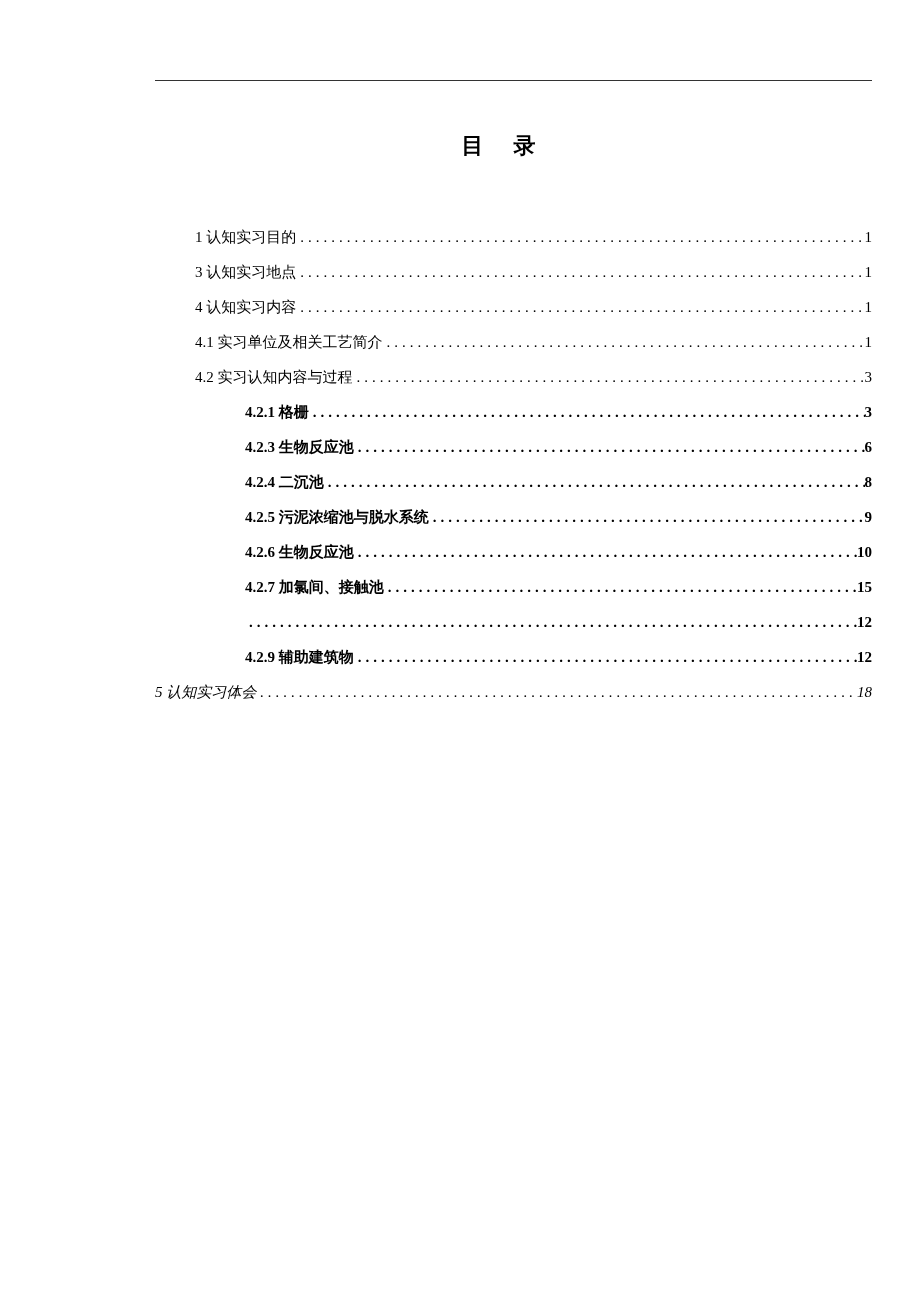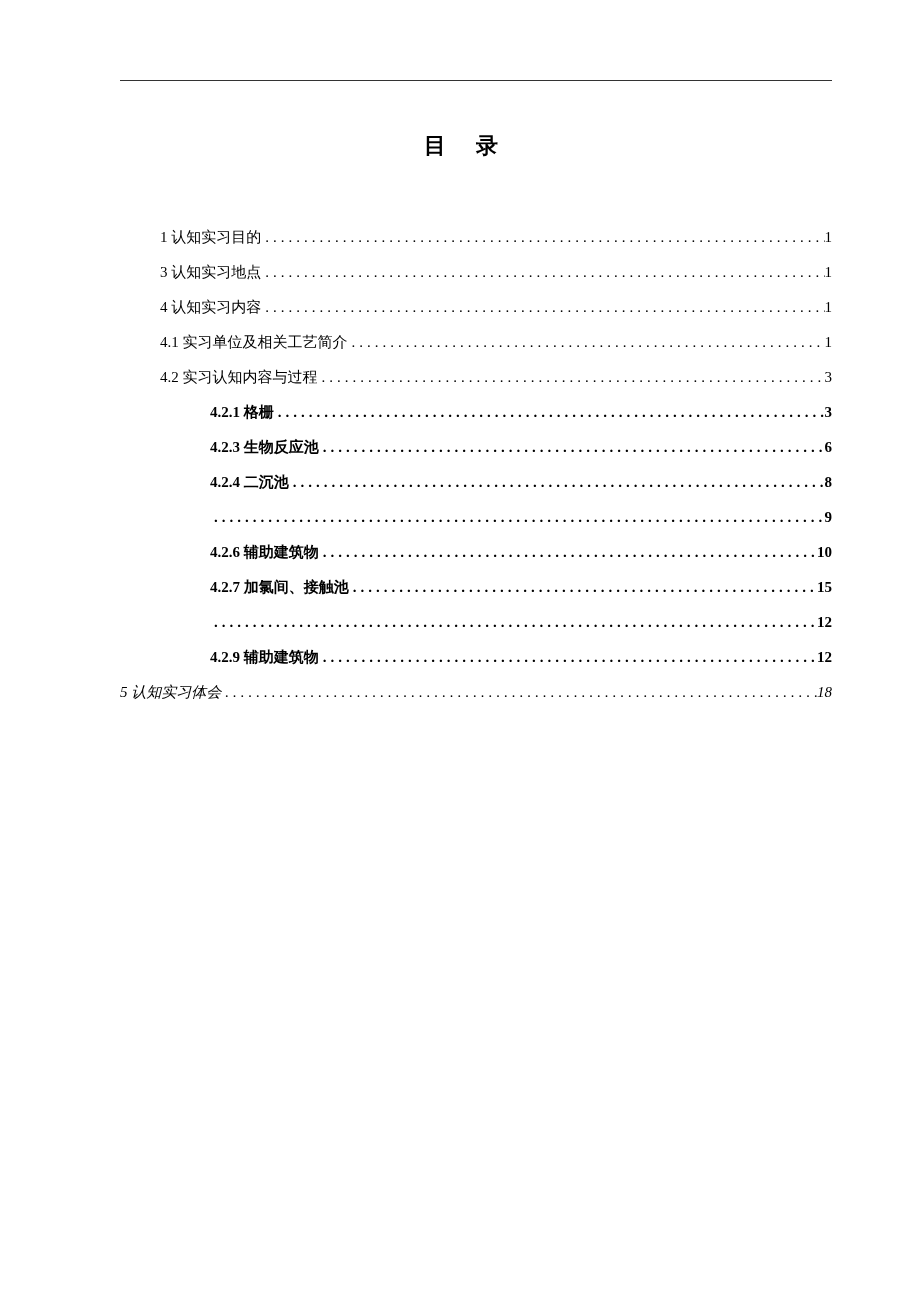--- a/index.html
+++ b/index.html
@@ -8,21 +8,22 @@
       box-sizing: border-box;
     }
     body {
       background: #ffffff;
       font-family: "SimSun", "宋体", serif;
       width: 920px;
       height: 1302px;
       position: relative;
     }
     .page {
-      padding: 80px 88px 0 120px;
+      padding: 80px 48px 0 120px;
+      margin-left: 35px;
     }
     .header-line {
       border-top: 1px solid #333;
       margin-bottom: 50px;
     }
     .title {
       text-align: center;
       font-size: 22px;
       font-weight: bold;
       letter-spacing: 30px;
@@ -112,25 +113,26 @@
         <span class="toc-label">4.2.3 生物反应池</span>
         <span class="toc-dots"></span>
         <span class="toc-page">6</span>
       </div>
       <div class="toc-entry level-3">
         <span class="toc-label">4.2.4 二沉池</span>
         <span class="toc-dots"></span>
         <span class="toc-page">8</span>
       </div>
       <div class="toc-entry level-3">
+        <span class="toc-label">4.2.5 污泥浓缩池与脱水系统</span>
         <span class="toc-dots"></span>
         <span class="toc-page">9</span>
       </div>
       <div class="toc-entry level-3">
-        <span class="toc-label">4.2.6 辅助建筑物</span>
+        <span class="toc-label">4.2.6 生物反应池</span>
         <span class="toc-dots"></span>
         <span class="toc-page">10</span>
       </div>
       <div class="toc-entry level-3">
         <span class="toc-label">4.2.7 加氯间、接触池</span>
         <span class="toc-dots"></span>
         <span class="toc-page">15</span>
       </div>
       <div class="toc-entry level-3">
         <span class="toc-dots"></span>

